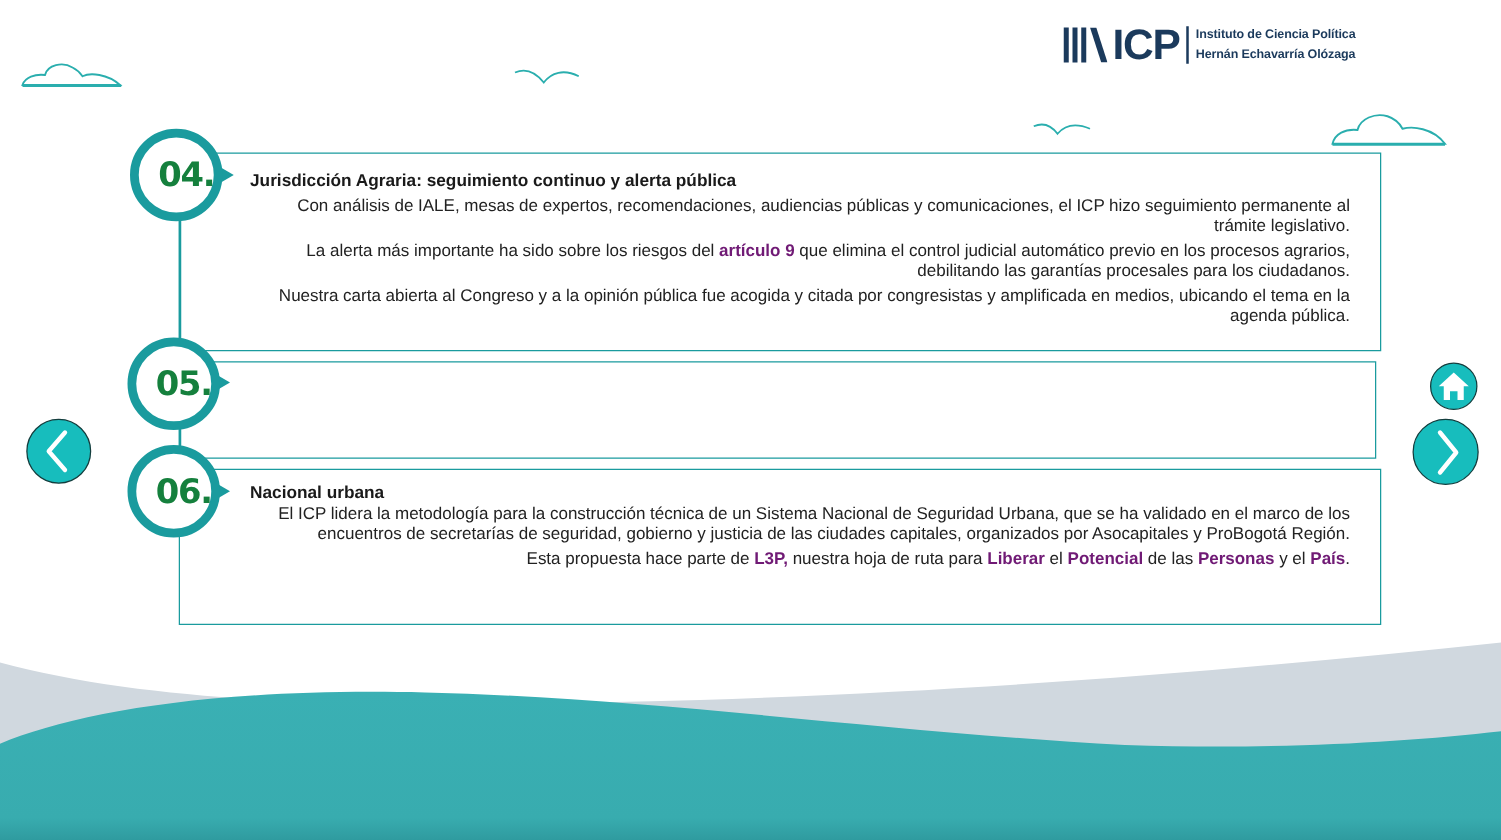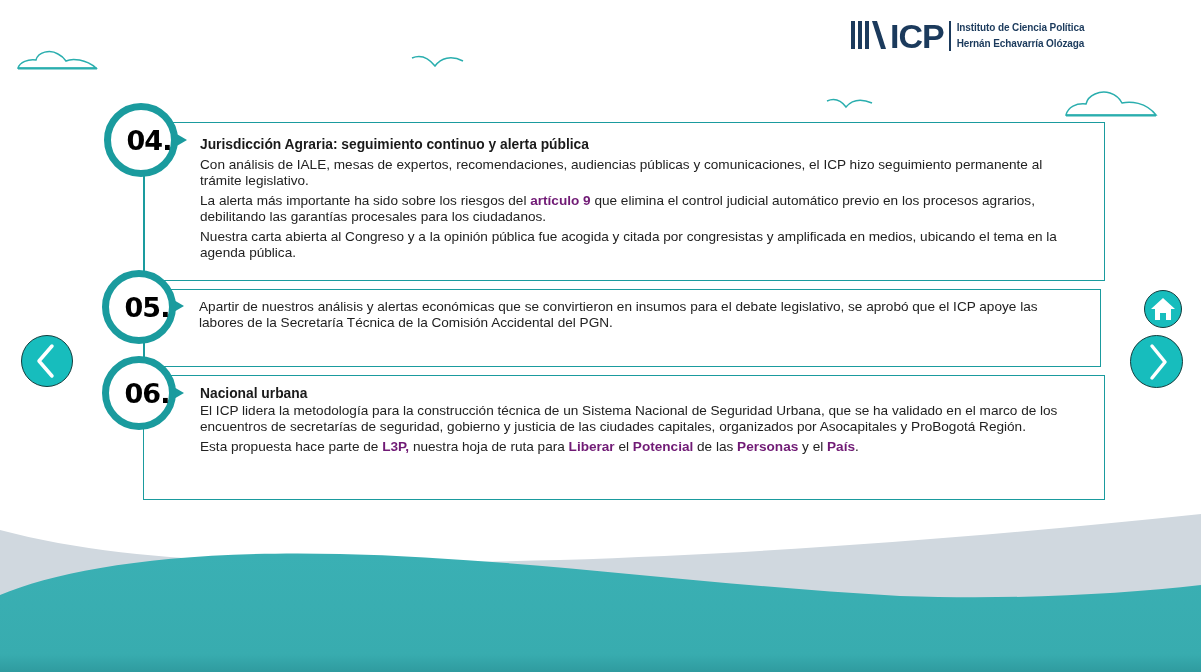--- a/index.html
+++ b/index.html
@@ -3,37 +3,37 @@
   <meta charset="utf-8">
   <style>
     * { box-sizing: border-box; margin: 0; padding: 0; }
     html, body { width: 1201px; height: 672px; overflow: hidden; background: #ffffff; }
     body { position: relative; font-family: "Liberation Sans", "DejaVu Sans", sans-serif; color: #1f1f1f; }
 
     .deco { position: absolute; }
     .bg-waves { position: absolute; left: 0; top: 490px; width: 1201px; height: 182px; }
 
     .logo { position: absolute; left: 851px; top: 18px; height: 36px; display: flex; align-items: center; }
-    .logo-mark { display: flex; height: 30px; }
+    .logo-mark { display: flex; align-items: center; height: 30px; }
     .logo-bars { display: flex; gap: 3px; height: 28px; align-items: stretch; margin-right: 3px; }
     .logo-bars span { display: block; width: 4px; background: #1b3a5c; }
     .logo-slash { width: 14px; height: 28px; position: relative; margin-right: 4px; }
     .logo-icp { font-family: "Liberation Sans", sans-serif; font-weight: bold; font-size: 34px; color: #1b3a5c; letter-spacing: -1px; line-height: 30px; }
     .logo-sep { width: 2px; height: 30px; background: #1b3a5c; margin: 0 6px 0 5px; }
     .logo-text { display: flex; flex-direction: column; line-height: 16px; font-size: 10px; color: #1b3a5c; font-family: "Liberation Sans", sans-serif; font-weight: bold; letter-spacing: -0.1px; }
 
     .card { position: absolute; border: 1.5px solid #1a9b9e; background: #ffffff; }
     .badge { position: absolute; width: 74px; height: 74px; border-radius: 50%; border: 7px solid #1a9b9e; background: #fff; display: flex; align-items: center; justify-content: center; z-index: 3; }
-    .badge-num { font-family: "DejaVu Sans", sans-serif; font-weight: bold; font-size: 27px; color: #000000; letter-spacing: -1px; margin-left: 16px; }
+    .badge-num { font-family: "DejaVu Sans", sans-serif; font-weight: bold; font-size: 27px; color: #15803d; letter-spacing: -1px; margin-left: 16px; }
     .badge-pointer { position: absolute; width: 0; height: 0; border-top: 7px solid transparent; border-bottom: 7px solid transparent; border-left: 12px solid #1a9b9e; z-index: 2; }
     .connector { position: absolute; width: 1.5px; background: #1a9b9e; z-index: 1; }
 
     .card-body { position: absolute; font-size: 13.6px; line-height: 16px; color: #222; }
     .card-title { font-weight: bold; font-size: 13.8px; color: #1a1a1a; margin-bottom: 1px; }
-    .para { margin-bottom: 4px; }
+    .para { margin-bottom: 4px; text-align: right; }
     .para b { font-weight: bold; color: #701a75; }
 
     .nav-btn { position: absolute; border-radius: 50%; background: #17bdbd; border: 1.5px solid #133d3d; display: flex; align-items: center; justify-content: center; cursor: pointer; }
   </style>
 </head>
 <body>
 
 <svg class="deco" style="left:16px;top:48px" width="84" height="22" viewBox="0 0 84 22">
   <path d="M2 20 C4 14 12 11 20 12 C22 4 34 1 42 6 C46 8 48 10 50 13 C56 10 70 11 80 20 Z" fill="none" stroke="#2aaeae" stroke-width="1.5"></path>
   <line x1="2" y1="20.5" x2="81" y2="20.5" stroke="#2aaeae" stroke-width="2"></line>
@@ -94,21 +94,20 @@
   <div class="para"><span>La alerta más importante ha sido sobre los riesgos del </span><b>artículo 9</b><span> que elimina el control judicial automático previo en los procesos agrarios, debilitando las garantías procesales para los ciudadanos.</span></div>
   <div class="para"><span>Nuestra carta abierta al Congreso y a la opinión pública fue acogida y citada por congresistas y amplificada en medios, ubicando el tema en la agenda pública.</span></div>
 </div>
 
 <div class="card" style="left:143px;top:289px;width:958px;height:78px"></div>
 <div class="badge" style="left:102px;top:270px">
   <span class="badge-num">05.</span>
 </div>
 <div class="badge-pointer" style="left:172px;top:299px"></div>
 <div class="card-body" style="left:199px;top:299px;width:880px">
-  <div class="para"><span>Apartir de nuestros análisis y alertas económicas que se convirtieron en insumos para el debate legislativo, se aprobó que el ICP apoye las labores de la Secretaría Técnica de la Comisión Accidental del PGN.</span></div>
 </div>
 
 <div class="card" style="left:143px;top:375px;width:962px;height:125px"></div>
 <div class="badge" style="left:102px;top:356px">
   <span class="badge-num">06.</span>
 </div>
 <div class="badge-pointer" style="left:172px;top:386px"></div>
 <div class="card-body" style="left:200px;top:386px;width:880px">
   <div class="card-title">Nacional urbana</div>
   <div class="para"><span>El ICP lidera la metodología para la construcción técnica de un Sistema Nacional de Seguridad Urbana, que se ha validado en el marco de los encuentros de secretarías de seguridad, gobierno y justicia de las ciudades capitales, organizados por Asocapitales y ProBogotá Región.</span></div>

